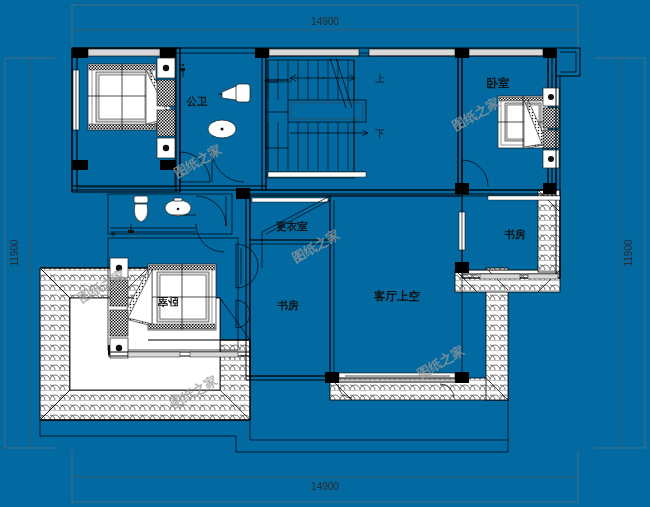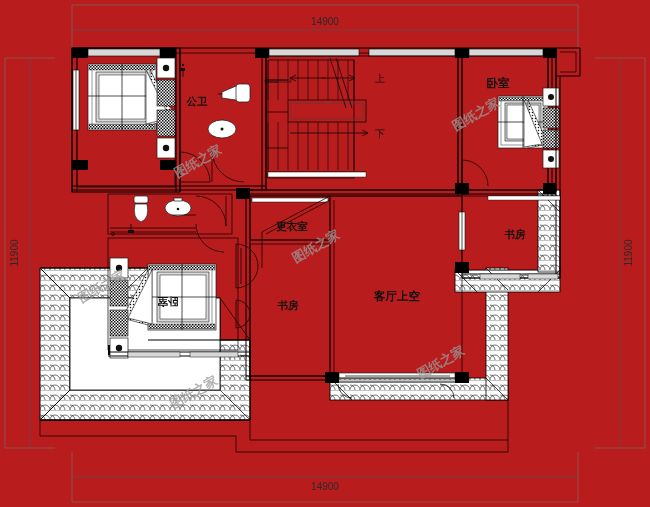--- a/index.html
+++ b/index.html
@@ -7,21 +7,21 @@
     padding: 0;
     background: #ffffff;
   }
   body {
     font-family: "Liberation Sans", sans-serif;
   }
   #plan-root {
     position: relative;
     width: 650px;
     height: 507px;
-    background: #b91c1c;
+    background: #0369a1;
     overflow: hidden;
   }
   #plan-svg {
     position: absolute;
     left: 0;
     top: 0;
     width: 650px;
     height: 507px;
   }
   .dim-text {

